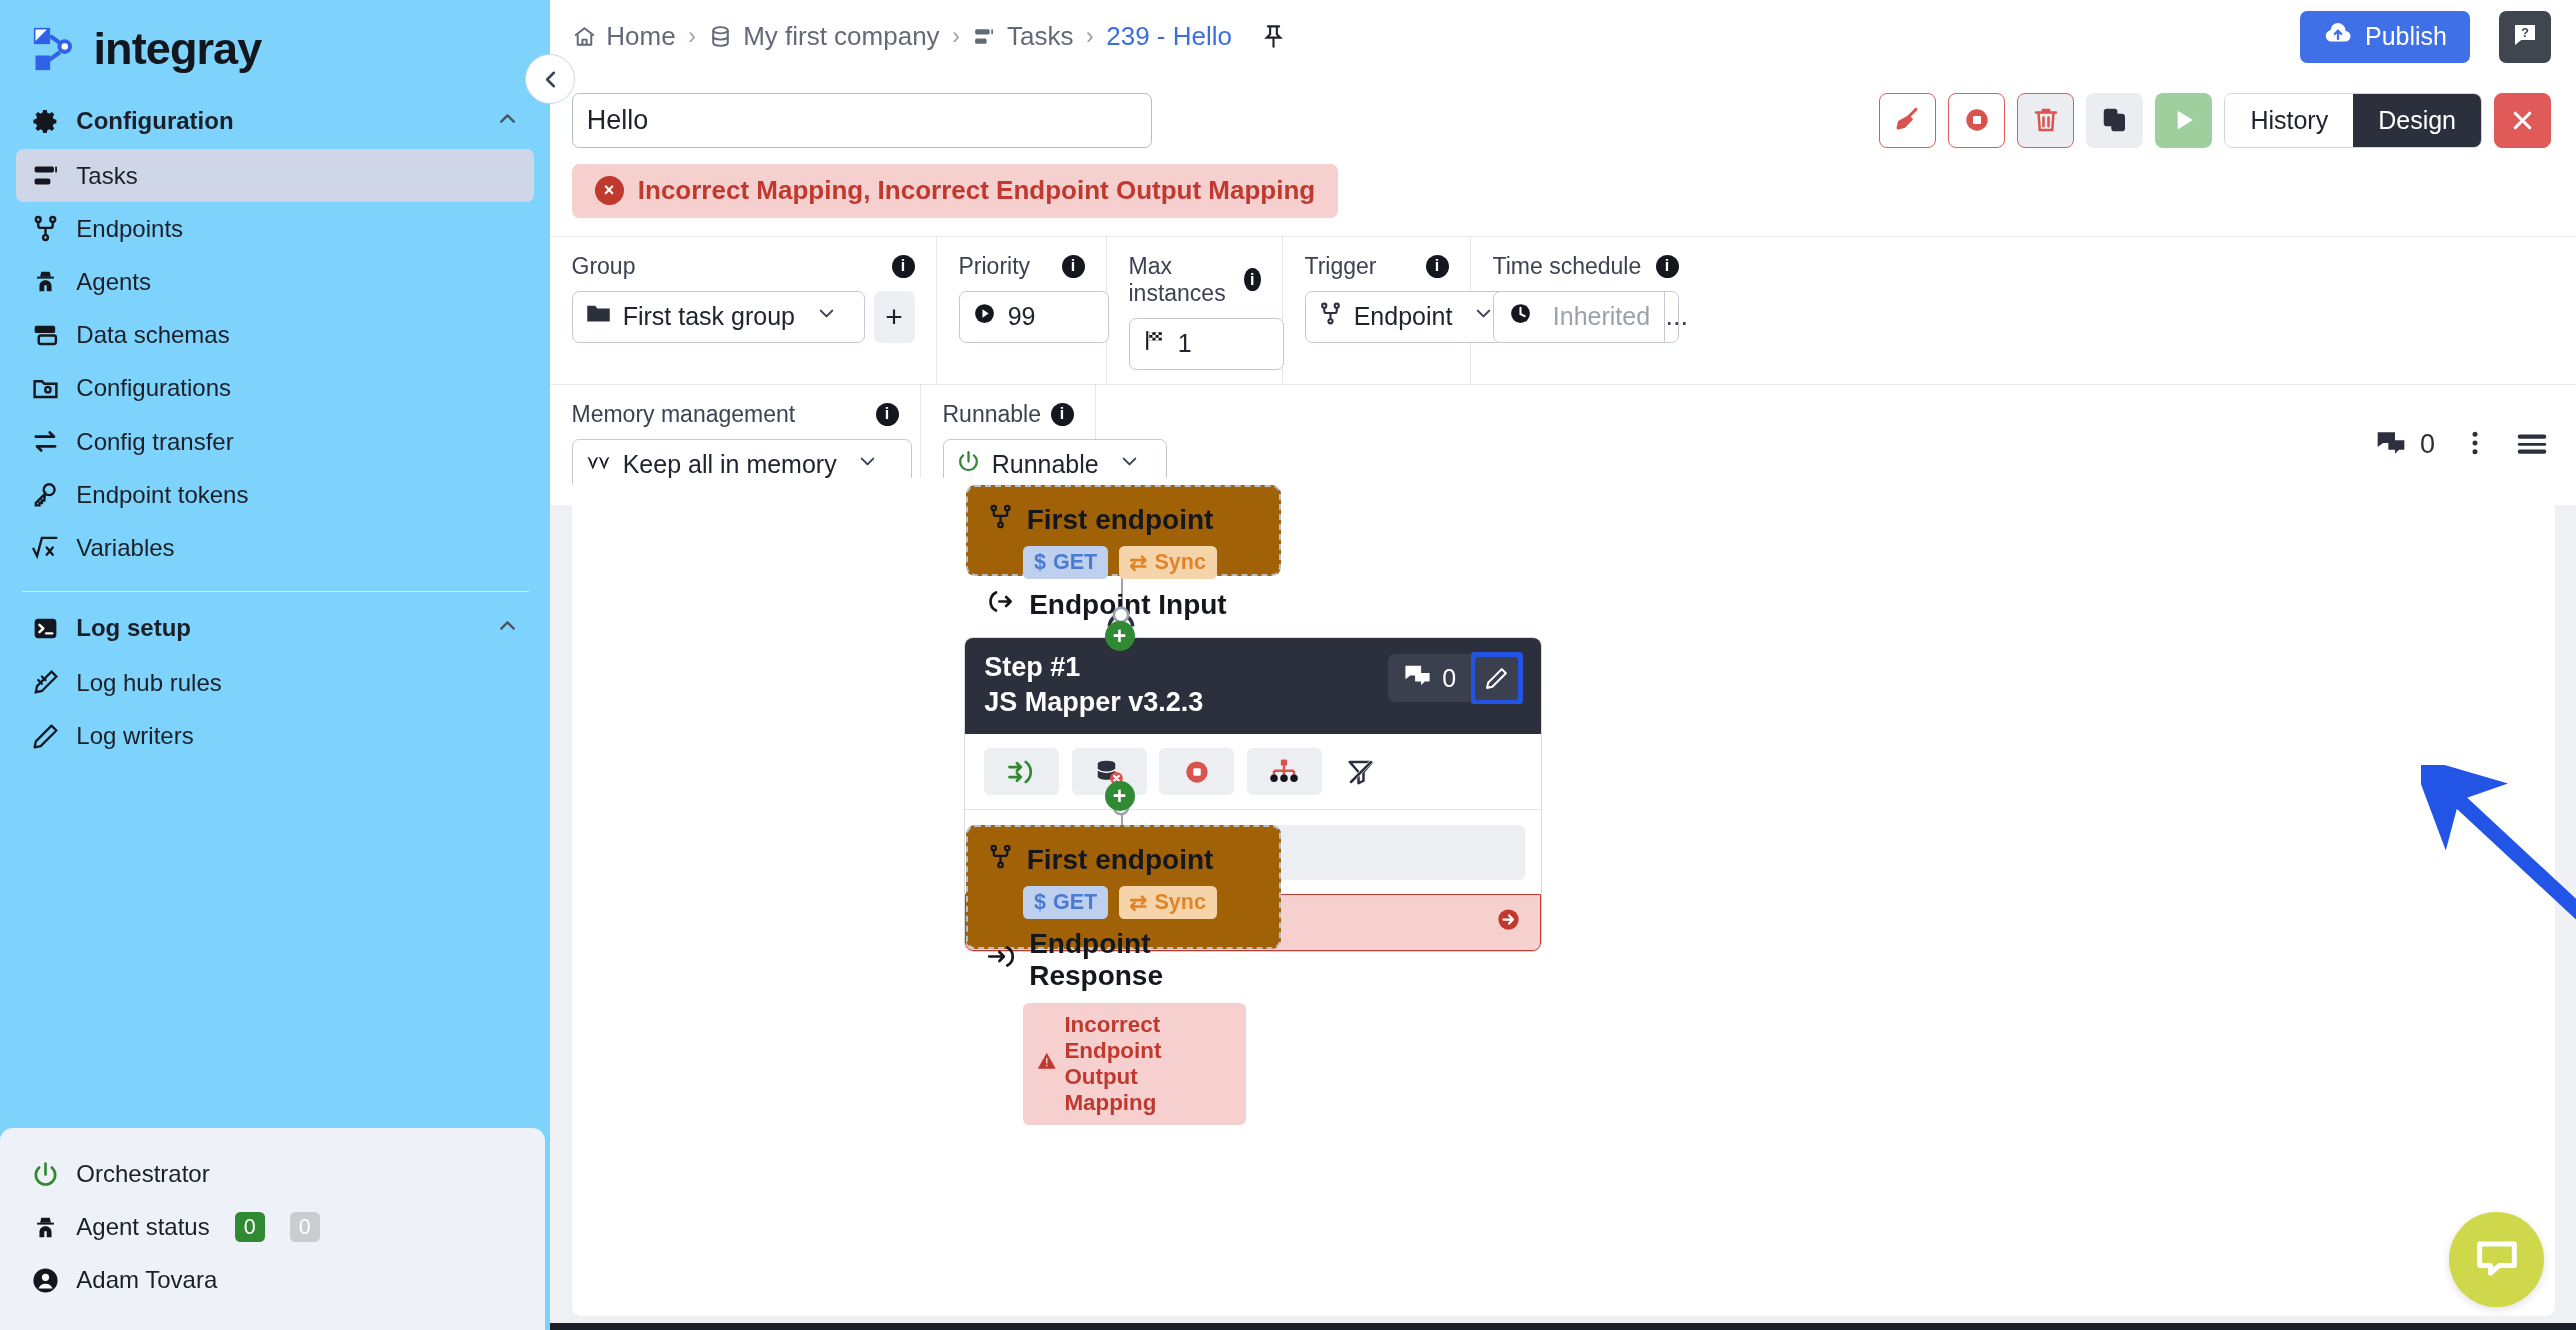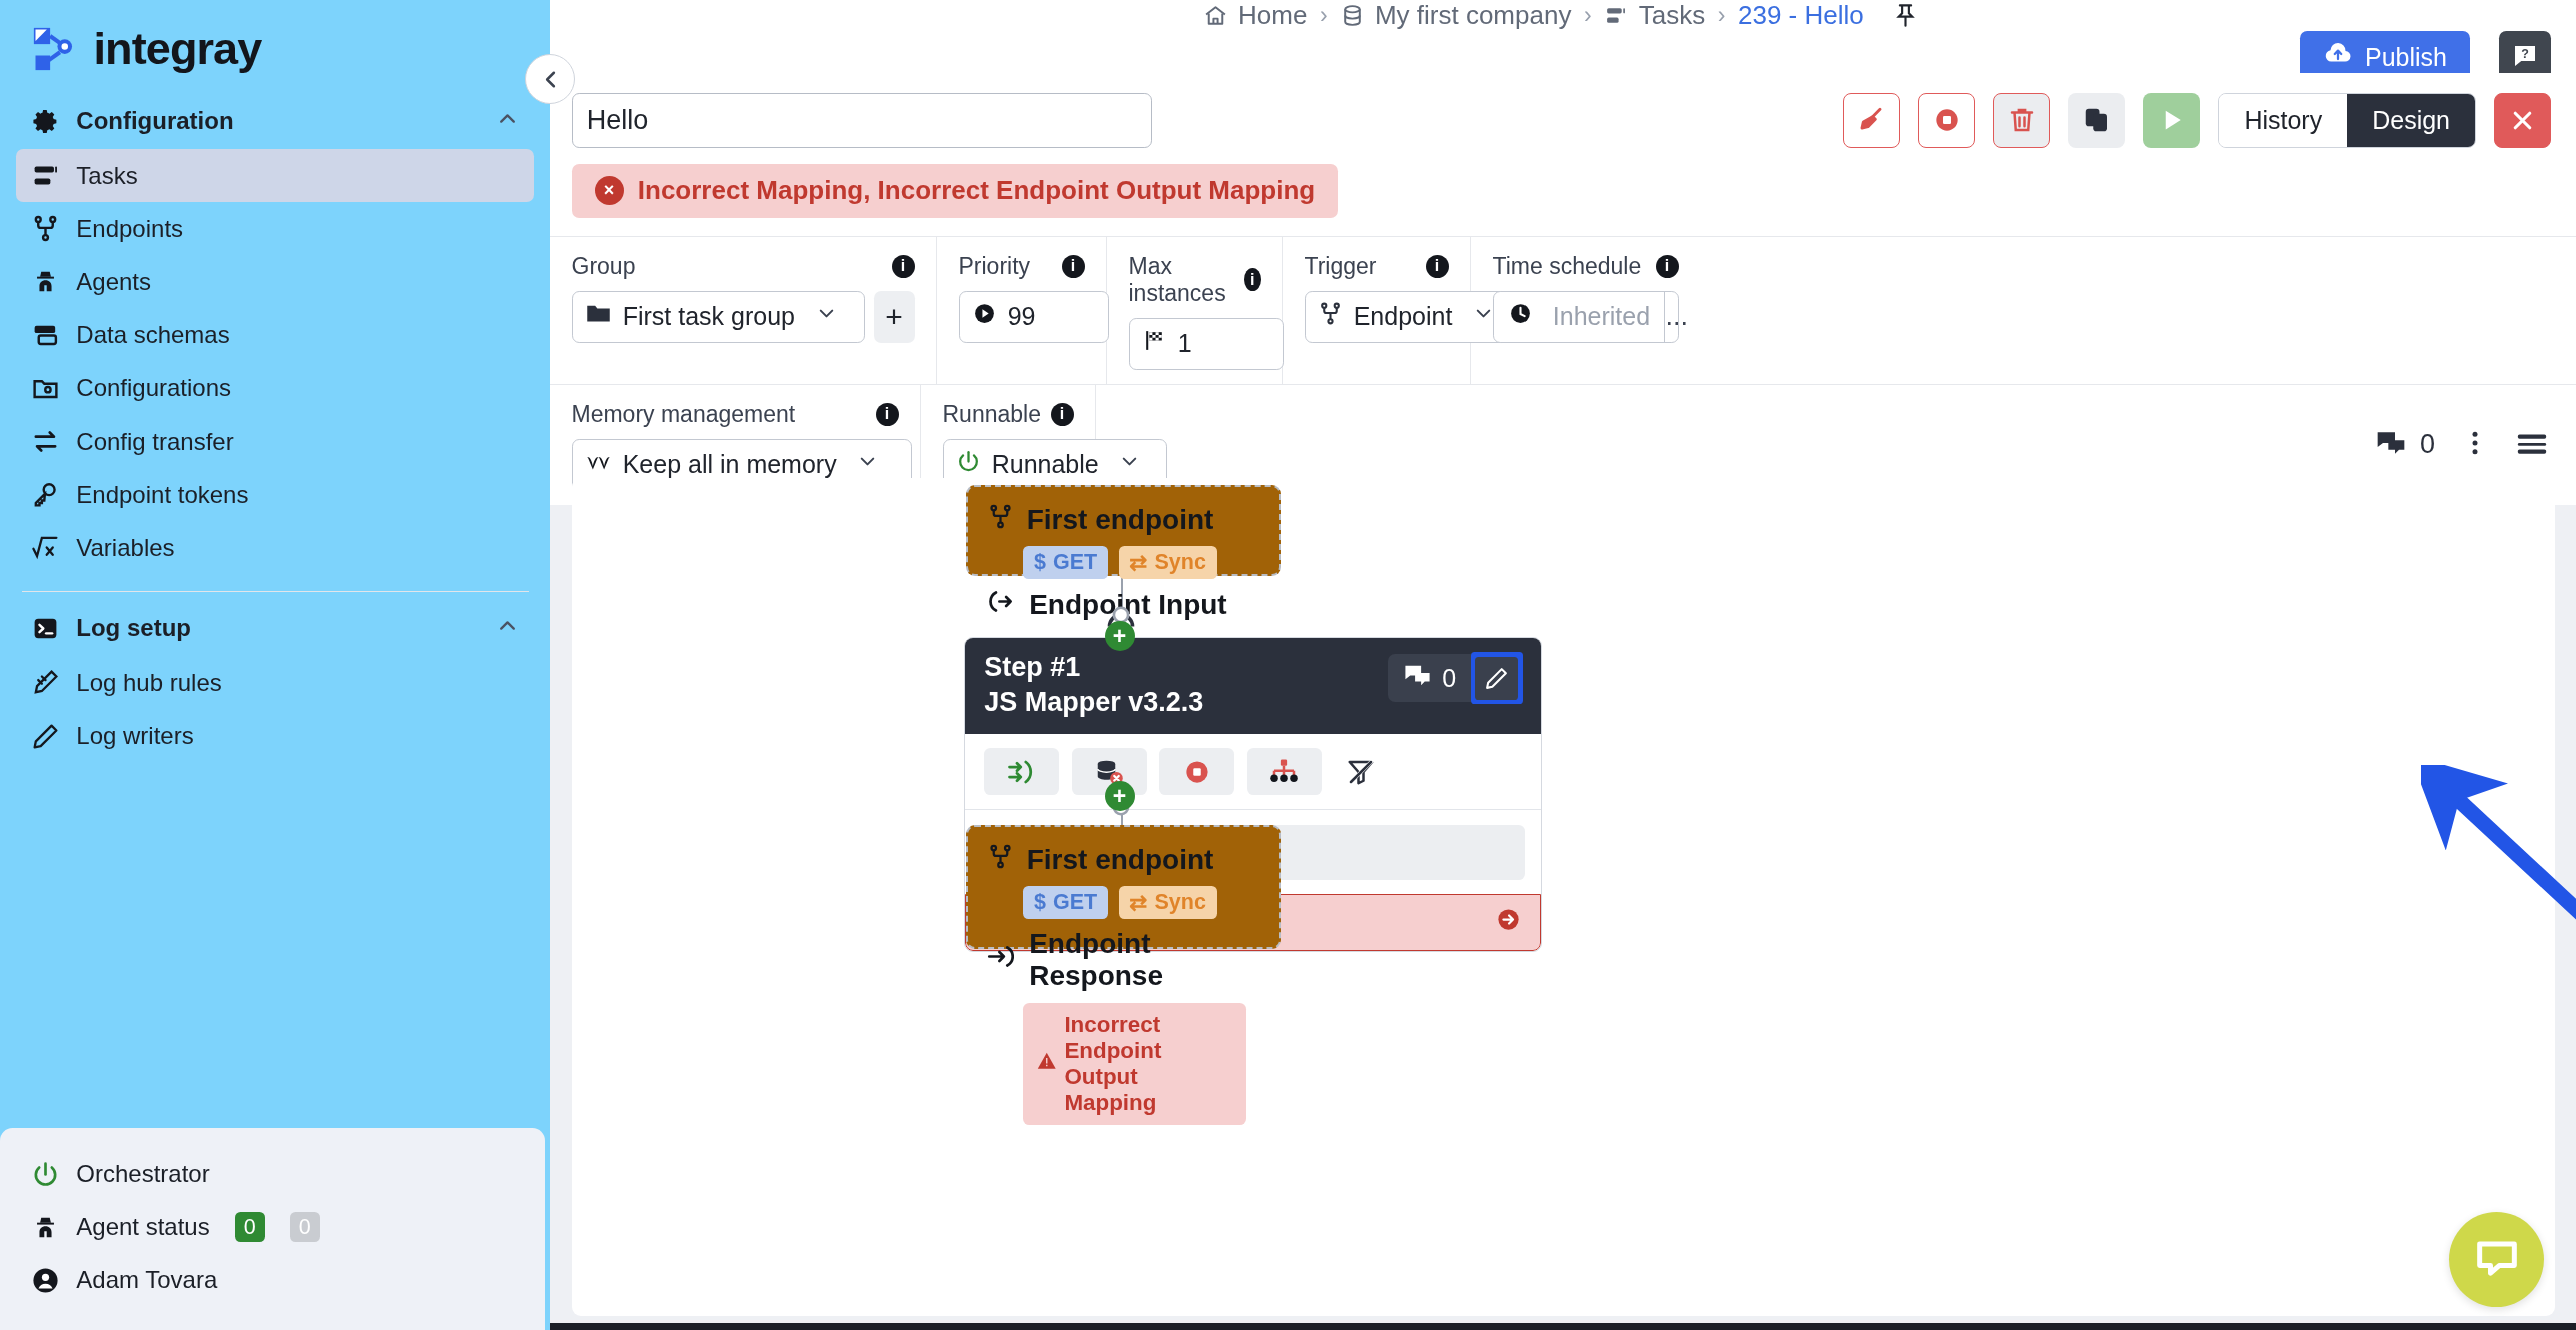--- a/index.html
+++ b/index.html
@@ -55,21 +55,21 @@
     min-width: 30px; height: 30px; border-radius: 5.4px; font-size: 21.5px;
     color: #ffffff; padding: 0 7.2px; margin-left: 9px; }
   .badge.green { background: #2f8a33; }
   .badge.grey  { background: #c9ccd1; }
 
   
   .main { flex: 1 1 auto; position: relative; background: #eef0f4; height: 1330px; }
 
   .topbar {
     height: 73px; background: #ffffff; display: flex; align-items: center;
-    padding: 0 25px 0 21.5px; position: relative; flex-direction: column;
+    padding: 0 25px 0 21.5px; position: relative;
   }
   .crumbs { display: flex; align-items: center; gap: 12.5px; font-size: 26px; color: #626a78; }
   .crumb { display: flex; align-items: center; gap: 9.8px; cursor: pointer; white-space: nowrap; }
   .crumb.current { color: #3b6fe0; }
   .crumb-sep { color: #98a0ad; font-size: 23px; }
   .crumb svg { width: 25px; height: 25px; display:block; }
   .pin-icon { margin-left: 16px; width: 27px; height: 27px; color:#20242c; cursor:pointer;}
   .topbar-right { margin-left: auto; display: flex; align-items: center; gap: 29px; }
   .btn-publish {
     background: #4070e8; color: #fff; border: none; border-radius: 7.2px;
@@ -93,21 +93,21 @@
     background: #ffffff; margin: 0; padding: 0;
     position: relative;
   }
 
   .task-head { display: flex; align-items: flex-start; padding: 19.7px 0 0 0; }
   .task-name-input {
     margin-left: 21.5px; width: 580px; height: 55px; border: 0.9px solid #b6bcc6;
     border-radius: 7.2px; font-size: 27px; padding: 0 14.3px; color: #20242c;
     font-family: inherit; background: #fff;
   }
-  .task-actions { margin-left: auto; display: flex; align-items: center; gap: 18px; padding-right: 25px; }
+  .task-actions { margin-left: auto; display: flex; align-items: center; gap: 12px; padding-right: 25px; }
   .sq-btn {
     width: 57px; height: 55px; border-radius: 8px; display:flex; align-items:center;
     justify-content:center; cursor:pointer; background:#fff; border:1.8px solid transparent;
   }
   .sq-btn.red-out { border-color: #e05a5a; }
   .sq-btn.grey-bg { background: #ebedf0; }
   .sq-btn.green-bg { background: #9fcf9c; }
   .seg {
     display:flex; height: 55px; border-radius: 8px; overflow:hidden; border: 0.9px solid #cfd4dc;
   }

